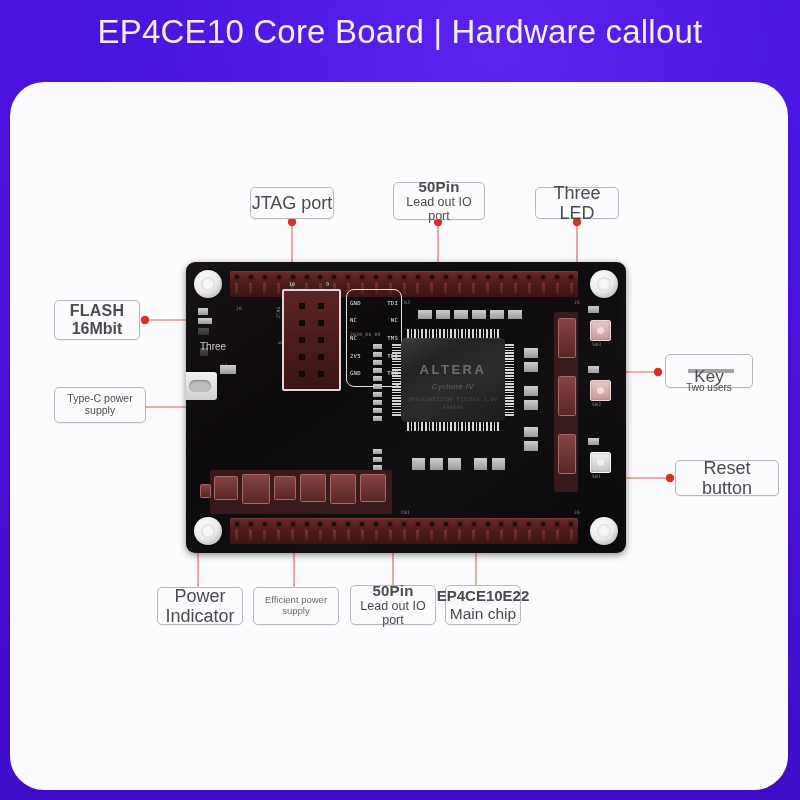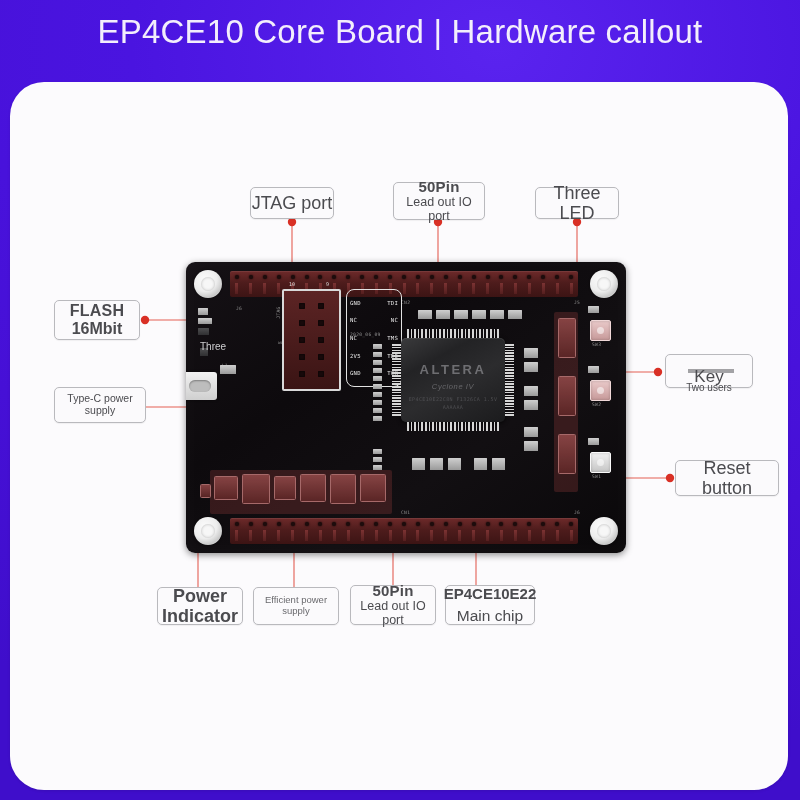--- a/index.html
+++ b/index.html
@@ -592,32 +592,32 @@
   <div class="callout overlap" style="left:655px;top:272px;width:88px;height:34px;">
     <div class="lghost"></div>
     <div class="l1">Two users</div>
     <div class="l2">Key</div>
   </div>
 
   <div class="callout" style="left:665px;top:378px;width:104px;height:36px;">
     <div class="l1">Reset button</div>
   </div>
 
-  <div class="callout" style="left:147px;top:505px;width:86px;height:38px;font-weight:bold;">
+  <div class="callout" style="left:147px;top:505px;width:86px;height:38px;">
     <div class="l1">Power Indicator</div>
   </div>
 
   <div class="callout small" style="left:243px;top:505px;width:86px;height:38px;">
     <div class="l1">Efficient power supply</div>
   </div>
 
   <div class="callout bold" style="left:340px;top:503px;width:86px;height:40px;">
     <div class="l1">50Pin</div>
     <div class="l2">Lead out IO port</div>
   </div>
 
-  <div class="callout stack2" style="left:435px;top:503px;width:90px;height:40px;justify-content:space-between;">
+  <div class="callout stack2" style="left:435px;top:503px;width:76px;height:40px;">
     <div class="l1">EP4CE10E22</div>
     <div class="l2">Main chip</div>
   </div>
 
  </div>
 </div>
 
 </body></html>

